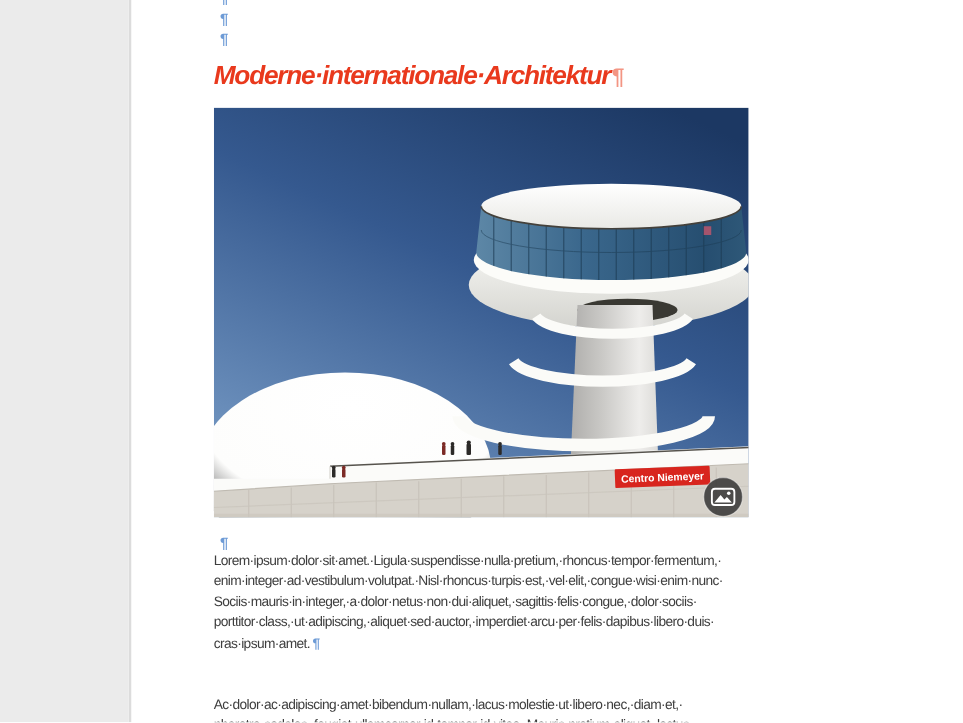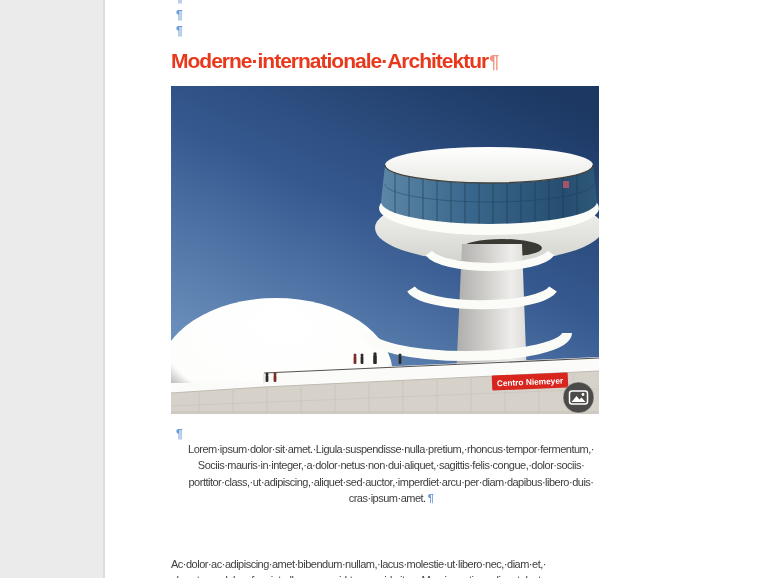--- a/index.html
+++ b/index.html
@@ -4,28 +4,28 @@
 <style>
   html,body{margin:0;padding:0;background:#ffffff;}
   .stage{position:relative;width:770px;height:578px;overflow:hidden;
          font-family:"Liberation Sans",sans-serif;background:#ffffff;}
   .gutter{position:absolute;left:0;top:0;width:103px;height:578px;background:#ebebeb;}
   .page{position:absolute;left:103px;top:0;width:667px;height:578px;background:#ffffff;
         border-left:2px solid #dcdcdc;box-sizing:border-box;}
   .pmark{position:absolute;left:71px;font-size:12px;line-height:16px;color:#6d9bd6;font-weight:bold;}
   .pm-top{top:-10px;} .pm-1{top:7px;} .pm-2{top:23px;} .pm-img{top:426px;}
   .heading{position:absolute;left:66px;top:33px;width:520px;white-space:nowrap;
-           font-size:21px;line-height:28px;font-weight:bold;letter-spacing:-1px;color:#e9391d;}
+           font-size:21px;line-height:28px;font-weight:bold;letter-spacing:-1px;color:#e9391d;font-style:italic;}
   .heading .hpil{color:#f39583;font-size:18px;margin-left:1px;}
   .photo{position:absolute;left:66px;top:86px;width:428px;height:328px;overflow:hidden;}
   .photo svg{display:block;}
   .para{position:absolute;left:66px;width:440px;font-size:11px;line-height:16.4px;
         letter-spacing:-0.5px;color:#3e3e3e;}
   .para .line{white-space:nowrap;}
-  .p1{top:441px;text-align:center;} .p2{top:556px;}
+  .p1{top:441px;} .p2{top:556px;}
   .inline-pil{color:#6d9bd6;font-weight:bold;margin-left:2px;}
 </style>
 </head>
 <body>
 
 <div class="stage">
   <div class="gutter"></div>
 
   <div class="page">
 
@@ -173,22 +173,23 @@
             <circle cx="412" cy="308.5" r="1.4" fill="#ffffff"></circle>
           </g>
         </g>
       </svg>
     </figure>
 
     <span class="pmark pm-img">¶</span>
 
     <div class="para p1">
       <div class="line">Lorem·ipsum·dolor·sit·amet.·Ligula·suspendisse·nulla·pretium,·rhoncus·tempor·fermentum,·</div>
+      <div class="line">enim·integer·ad·vestibulum·volutpat.·Nisl·rhoncus·turpis·est,·vel·elit,·congue·wisi·enim·nunc·</div>
       <div class="line">Sociis·mauris·in·integer,·a·dolor·netus·non·dui·aliquet,·sagittis·felis·congue,·dolor·sociis·</div>
-      <div class="line">porttitor·class,·ut·adipiscing,·aliquet·sed·auctor,·imperdiet·arcu·per·diam·dapibus·libero·duis·</div>
+      <div class="line">porttitor·class,·ut·adipiscing,·aliquet·sed·auctor,·imperdiet·arcu·per·felis·dapibus·libero·duis·</div>
       <div class="line"><span>cras·ipsum·amet.</span><span class="inline-pil">¶</span></div>
     </div>
 
     <div class="para p2">
       <div class="line">Ac·dolor·ac·adipiscing·amet·bibendum·nullam,·lacus·molestie·ut·libero·nec,·diam·et,·</div>
       <div class="line">pharetra·sodales,·feugiat·ullamcorper·id·tempor·id·vitae.·Mauris·pretium·aliquet,·lectus</div>
     </div>
 
   </div>
 </div>

